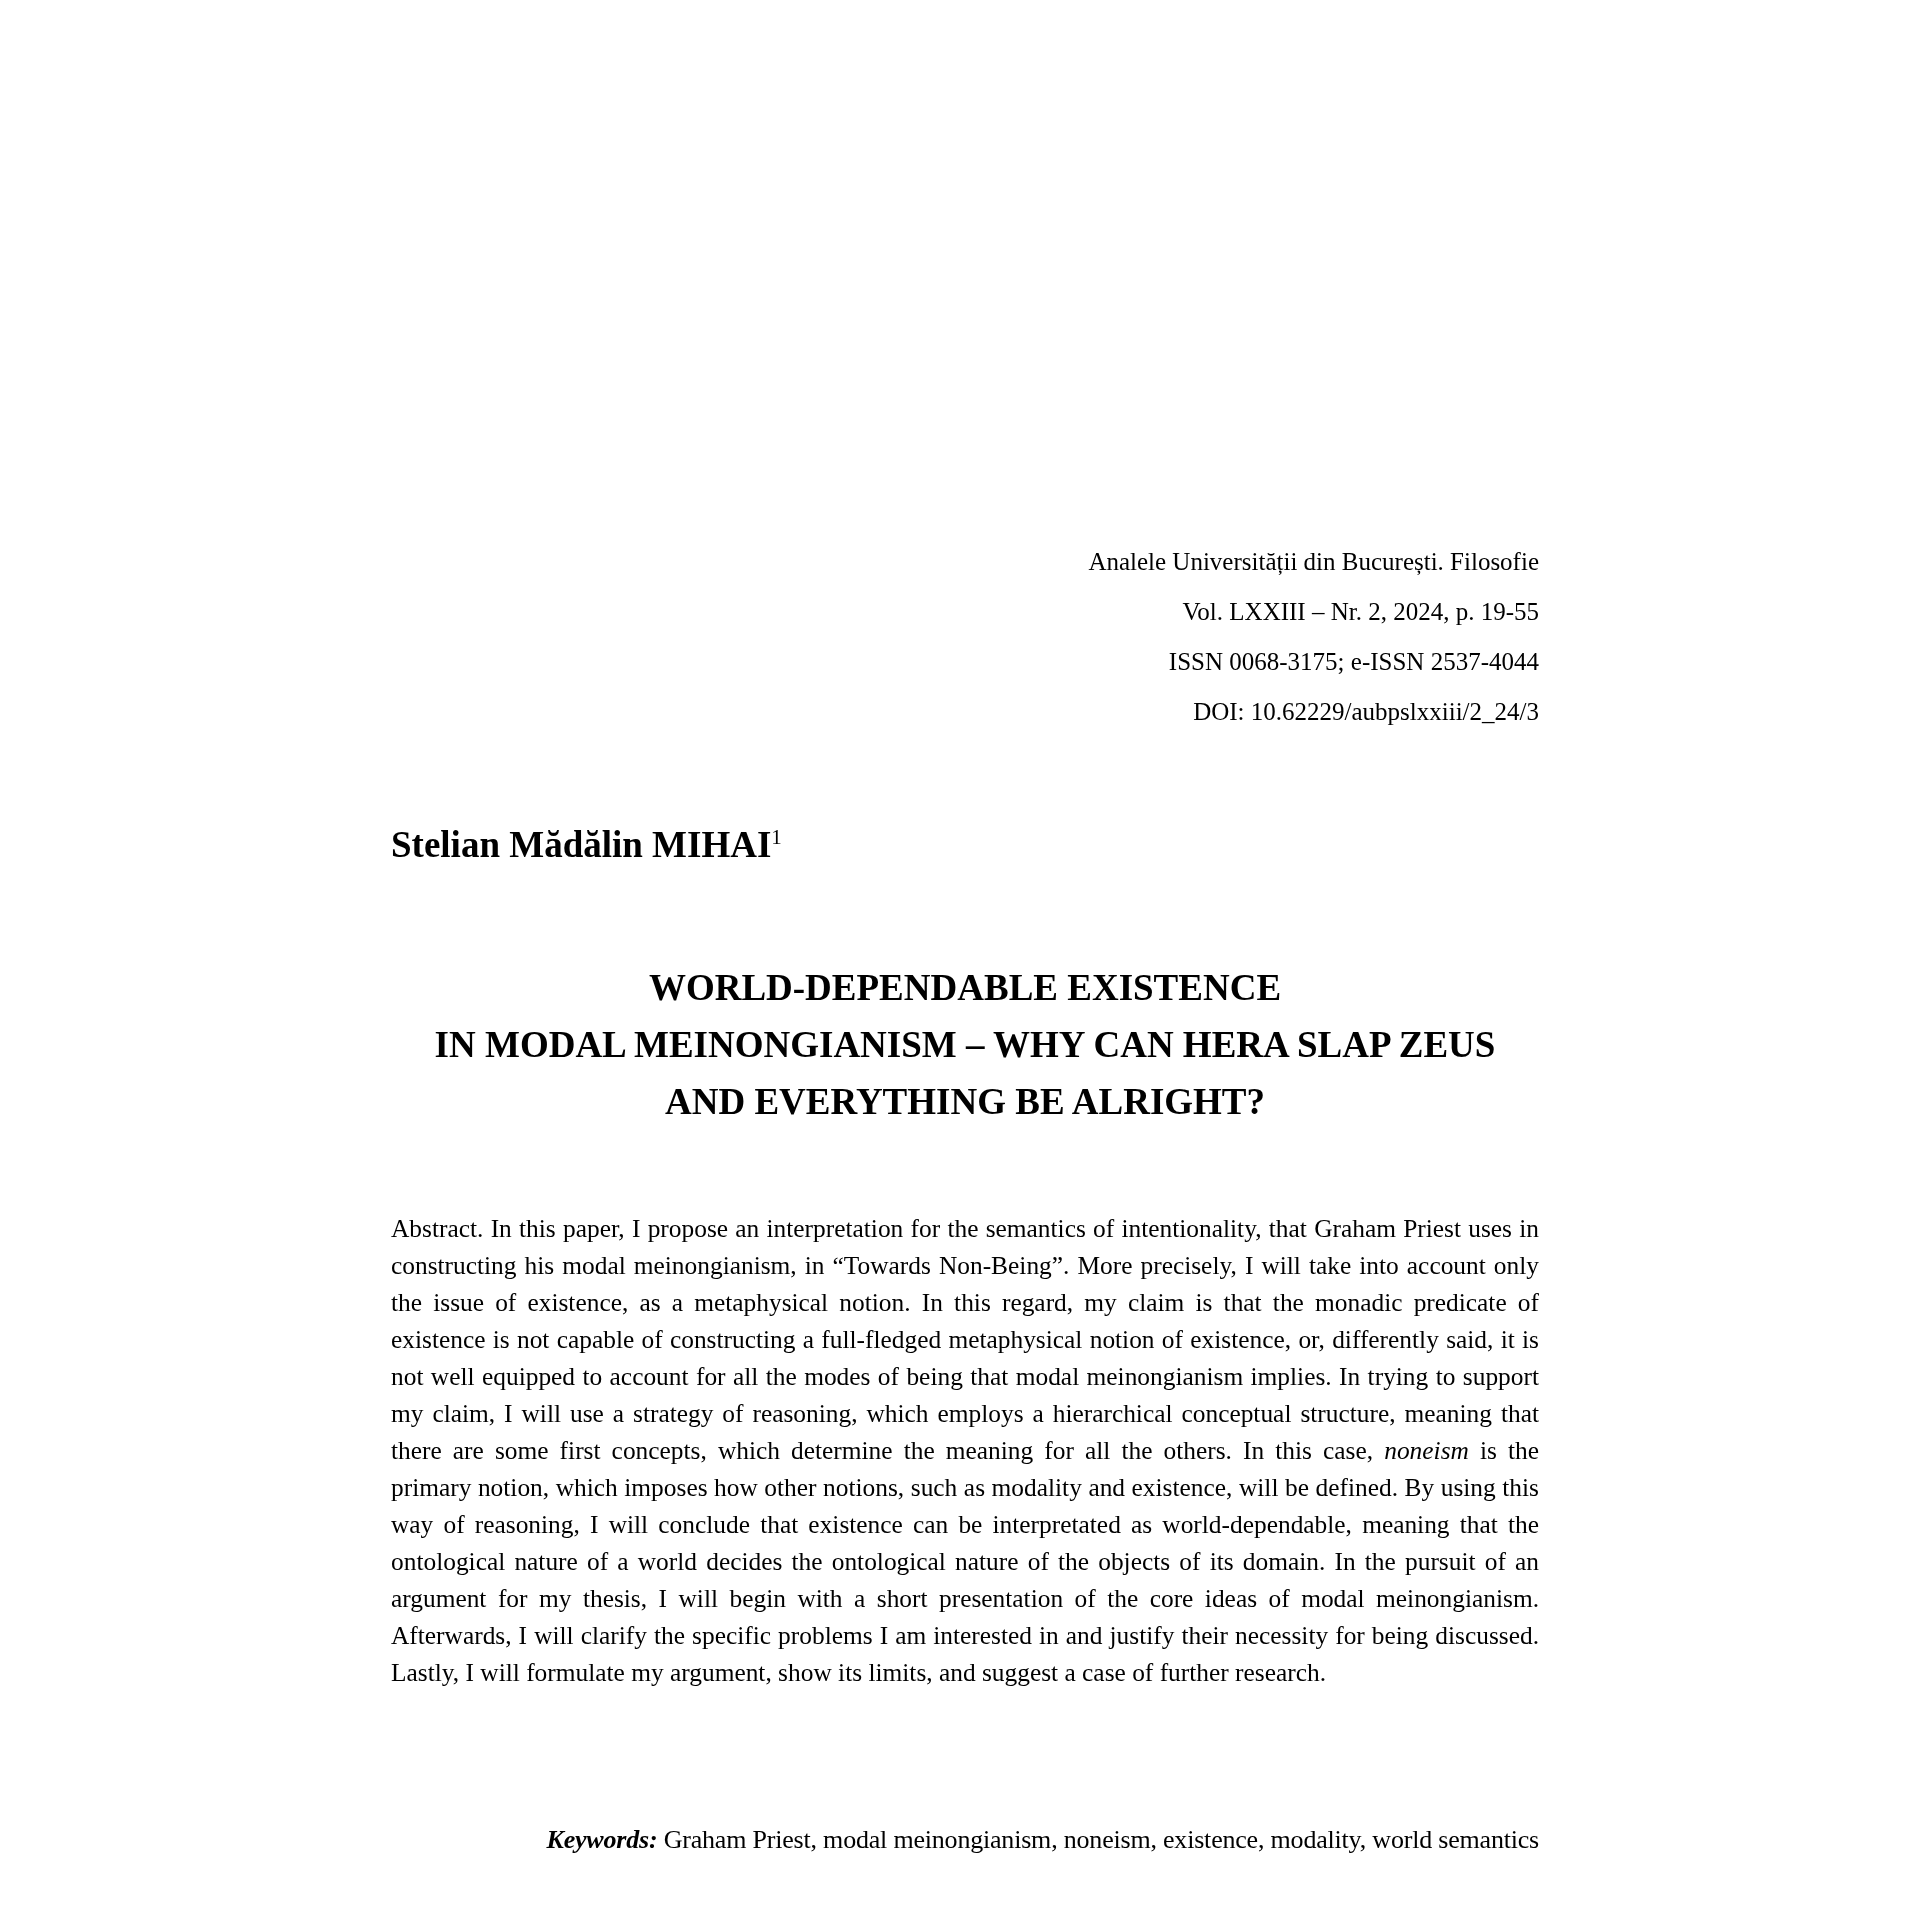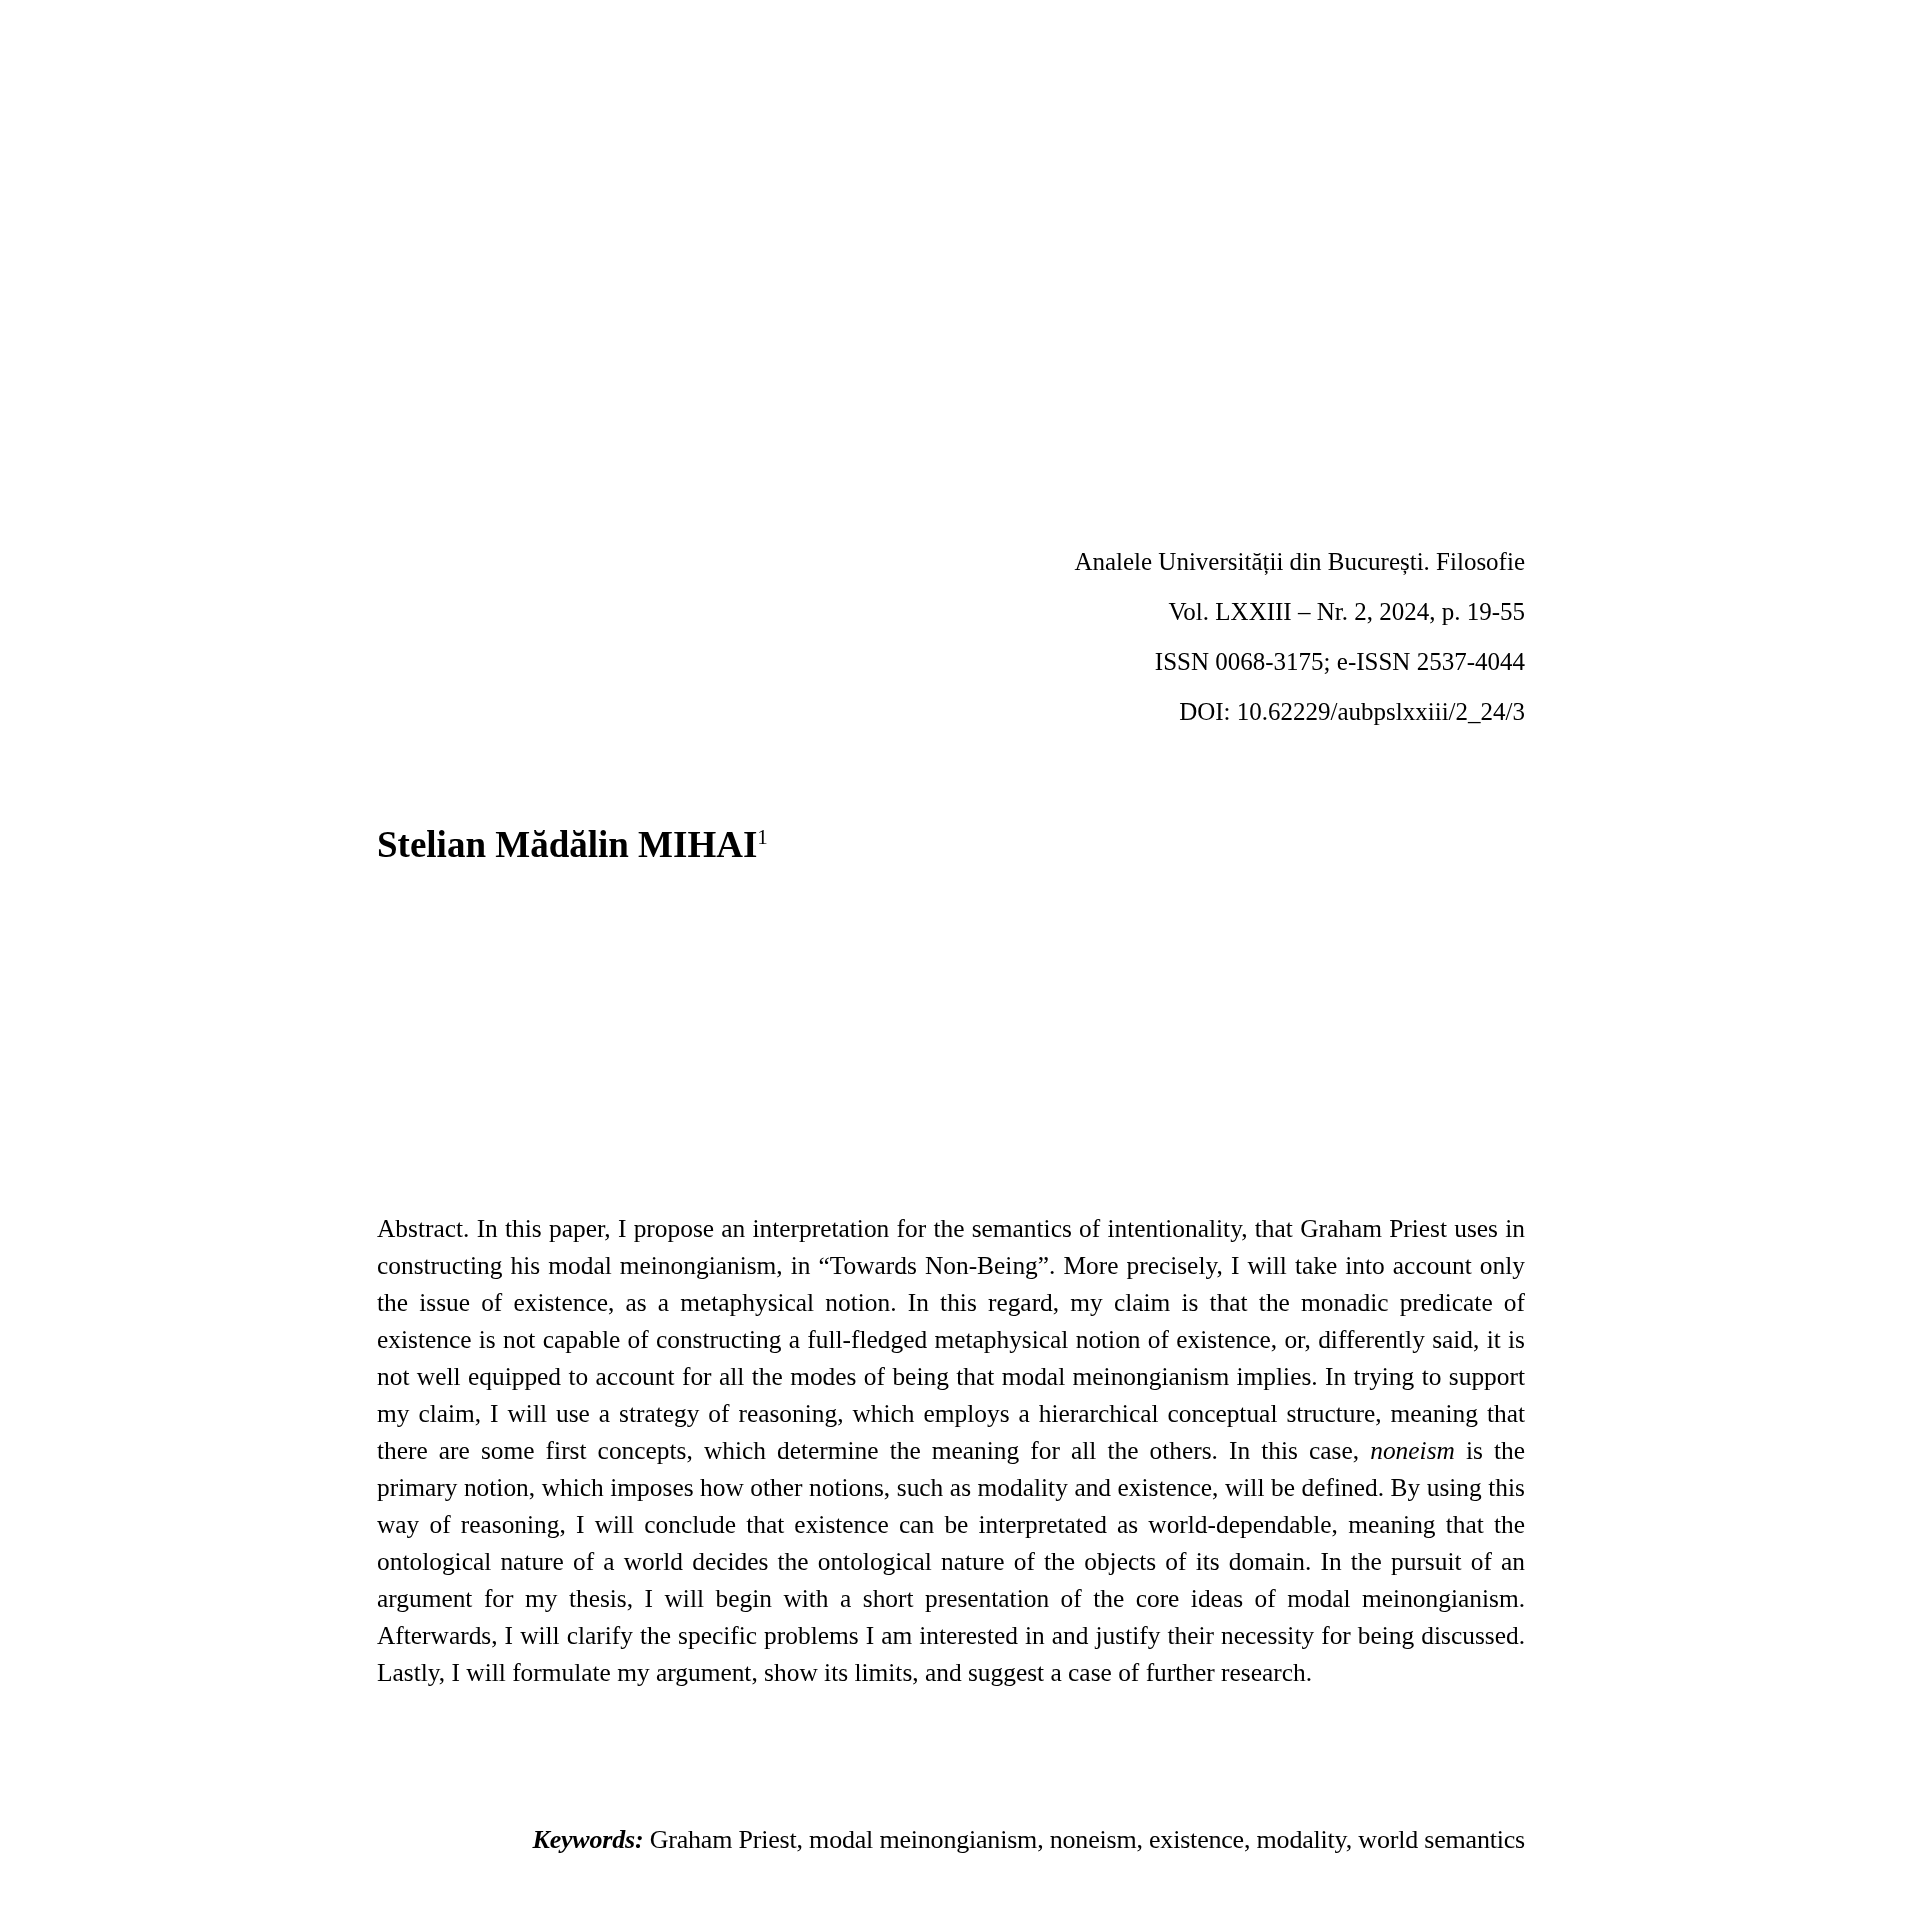--- a/index.html
+++ b/index.html
@@ -10,21 +10,21 @@
   .page {
     position: relative;
     width: 1910px;
     height: 2703px;
     background: #ffffff;
     color: #000000;
     font-family: "Liberation Serif", "DejaVu Serif", serif;
     overflow: hidden;
   }
   .abs { position: absolute; }
-  .col { left: 377px; width: 1148px; }
+  .col { left: 391px; width: 1148px; }
 
   .header-block {
     top: 537px;
     text-align: right;
     font-size: 25px;
     line-height: 50px;
   }
   .author-line {
     top: 824px;
     text-align: left;
@@ -70,19 +70,24 @@
 
   <div class="abs col header-block">
     <div>Analele Universității din București. Filosofie</div>
     <div>Vol. LXXIII – Nr. 2, 2024, p. 19-55</div>
     <div>ISSN 0068-3175; e-ISSN 2537-4044</div>
     <div>DOI: 10.62229/aubpslxxiii/2_24/3</div>
   </div>
 
   <div class="abs col author-line"><span>Stelian Mădălin MIHAI</span><sup>1</sup></div>
 
+  <div class="abs col title-block">
+    <div>WORLD-DEPENDABLE EXISTENCE</div>
+    <div>IN MODAL MEINONGIANISM – WHY CAN HERA SLAP ZEUS</div>
+    <div>AND EVERYTHING BE ALRIGHT?</div>
+  </div>
 
   <div class="abs col abstract-block"><span class="abstract-label">Abstract.</span><span><span> In this paper, I propose an interpretation for the semantics of intentionality, that Graham Priest uses in constructing his modal meinongianism, in “Towards Non-Being”. More precisely, I will take into account only the issue of existence, as a metaphysical notion. In this regard, my claim is that the monadic predicate of existence is not capable of constructing a full-fledged metaphysical notion of existence, or, differently said, it is not well equipped to account for all the modes of being that modal meinongianism implies. In trying to support my claim, I will use a strategy of reasoning, which employs a hierarchical conceptual structure, meaning that there are some first concepts, which determine the meaning for all the others. In this case, </span><span class="italic">noneism</span><span> is the primary notion, which imposes how other notions, such as modality and existence, will be defined. By using this way of reasoning, I will conclude that existence can be interpretated as world-dependable, meaning that the ontological nature of a world decides the ontological nature of the objects of its domain. In the pursuit of an argument for my thesis, I will begin with a short presentation of the core ideas of modal meinongianism. Afterwards, I will clarify the specific problems I am interested in and justify their necessity for being discussed. Lastly, I will formulate my argument, show its limits, and suggest a case of further research.</span></span></div>
 
   <div class="abs col keywords-line"><span class="keywords-label">Keywords:</span><span> Graham Priest, modal meinongianism, noneism, existence, modality, world semantics</span></div>
 
 </div>
 
 
 </body></html>

